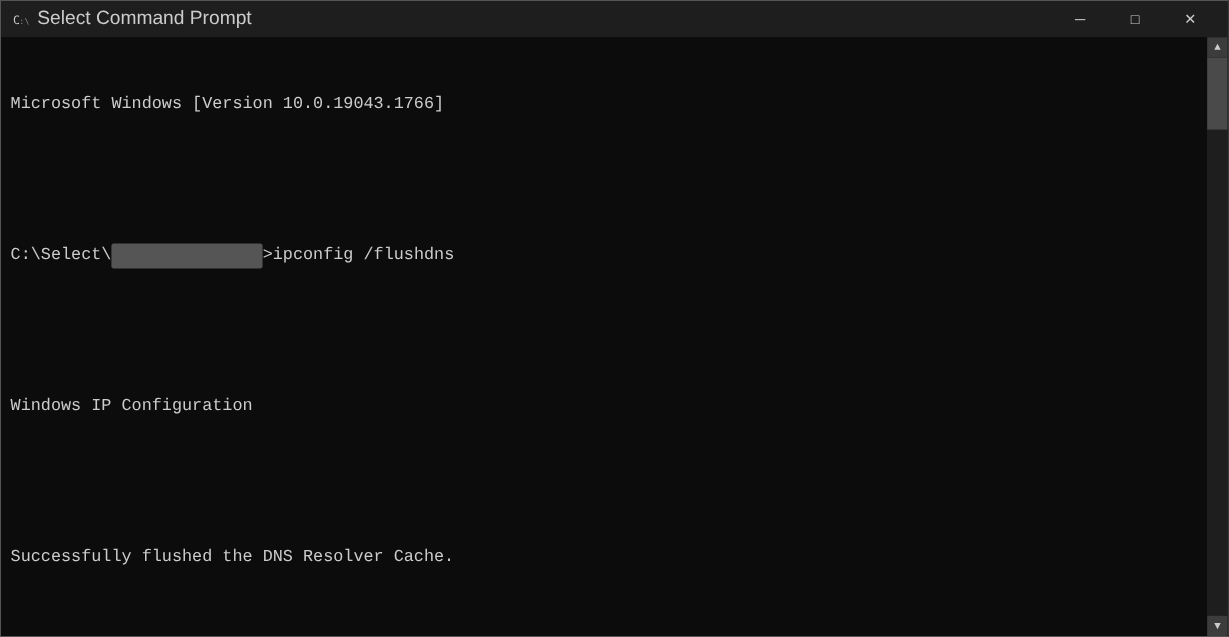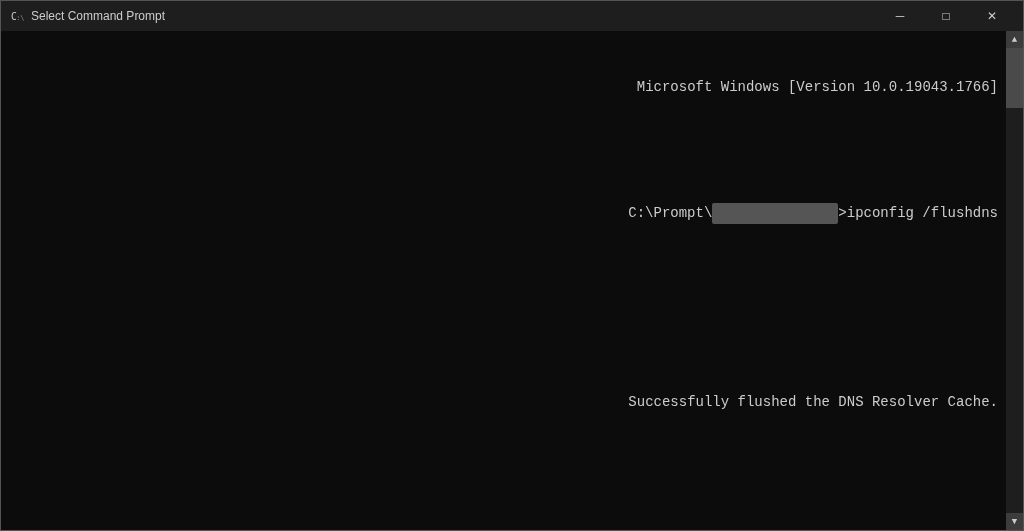--- a/index.html
+++ b/index.html
@@ -47,21 +47,21 @@
 
     .title-bar-icon svg {
       width: 14px;
       height: 14px;
     }
 
     .title-bar-text {
       flex: 1;
       color: #cccccc;
       font-family: 'Segoe UI', sans-serif;
-      font-size: 12px;
+      font-size: 16px;
       font-weight: normal;
     }
 
     .title-bar-controls {
       display: flex;
       gap: 0;
     }
 
     .title-bar-btn {
       width: 46px;
@@ -87,21 +87,20 @@
       flex: 1;
       background: #0c0c0c;
       color: #cccccc;
       padding: 4px 8px;
       font-family: 'Courier New', Courier, monospace;
       font-size: 14px;
       line-height: 1.5;
       overflow-y: auto;
       white-space: pre-wrap;
       word-break: break-word;
-      text-align: right;
     }
 
     .scrollbar {
       width: 17px;
       background: #1e1e1e;
       flex-shrink: 0;
       display: flex;
       flex-direction: column;
       align-items: center;
     }
@@ -169,22 +168,23 @@
       <button class="title-bar-btn">─</button>
       <button class="title-bar-btn">□</button>
       <button class="title-bar-btn close">✕</button>
     </div>
   </div>
 
   <div class="content-area">
     <div class="terminal">
       <span class="line"><span>Microsoft Windows [Version 10.0.19043.1766]</span></span>
       <span class="line">&nbsp;</span>
-      <span class="line"><span>C:\Prompt\</span><span class="redacted">&nbsp;&nbsp;&nbsp;&nbsp;&nbsp;&nbsp;&nbsp;&nbsp;&nbsp;&nbsp;&nbsp;&nbsp;&nbsp;&nbsp;&nbsp;</span><span>&gt;ipconfig /flushdns</span></span>
+      <span class="line"><span>C:\Select\</span><span class="redacted">&nbsp;&nbsp;&nbsp;&nbsp;&nbsp;&nbsp;&nbsp;&nbsp;&nbsp;&nbsp;&nbsp;&nbsp;&nbsp;&nbsp;&nbsp;</span><span>&gt;ipconfig /flushdns</span></span>
       <span class="line">&nbsp;</span>
+      <span class="line"><span>Windows IP Configuration</span></span>
       <span class="line">&nbsp;</span>
       <span class="line"><span>Successfully flushed the DNS Resolver Cache.</span></span>
       
       
     </div>
 
     <div class="scrollbar">
       <div class="scrollbar-btn">▲</div>
       <div class="scrollbar-track">
         <div class="scrollbar-thumb"></div>

